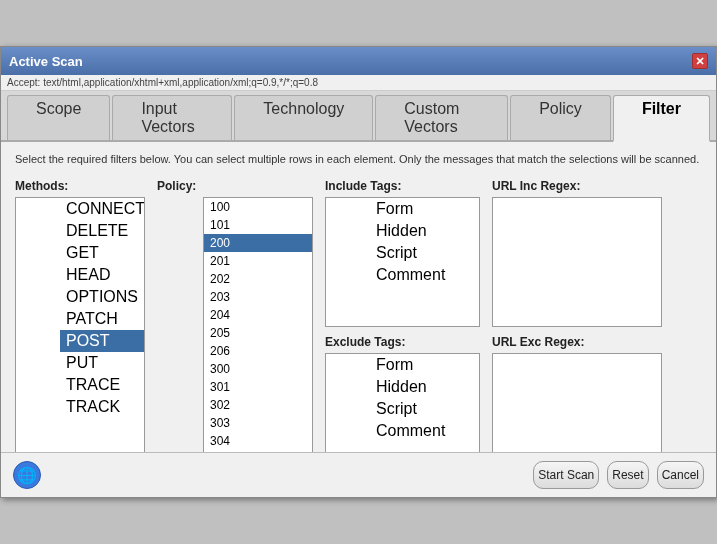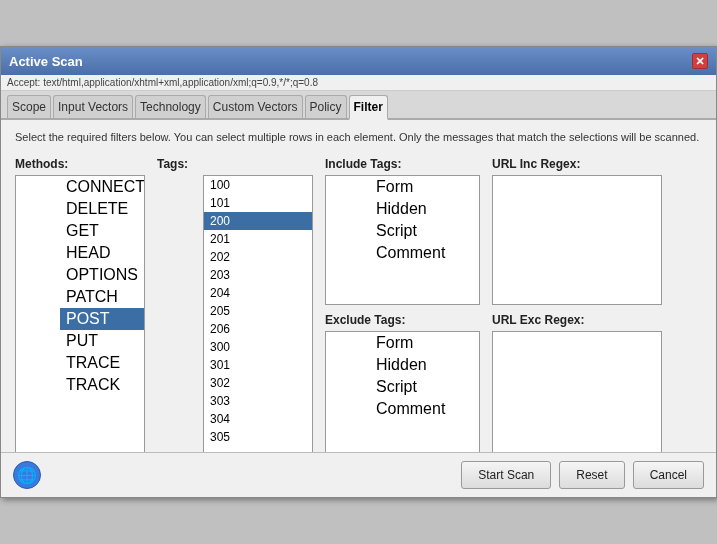--- a/index.html
+++ b/index.html
@@ -58,27 +58,27 @@
       text-overflow: ellipsis;
     }
     .tabs {
       display: flex;
       background: #d8d8d8;
       border-bottom: 2px solid #aaa;
       padding: 4px 6px 0 6px;
       gap: 2px;
     }
     .tab {
-      padding: 4px 4px;
+      padding: 4px 28px;
       background: #d0d0d0;
       border: 1px solid #aaa;
       border-bottom: none;
       cursor: pointer;
       border-radius: 3px 3px 0 0;
-      font-size: 12px;
+      font-size: 16px;
       color: #333;
     }
     .tab.active {
       background: #f0f0f0;
       border-bottom: 2px solid #f0f0f0;
       font-weight: bold;
       color: #000;
       margin-bottom: -2px;
     }
     .content {
@@ -204,24 +204,24 @@
       justify-content: center;
       color: white;
       font-size: 16px;
       border: 1px solid #2a5ab0;
     }
     .bottom-right {
       display: flex;
       gap: 8px;
     }
     .btn-primary {
-      padding: 6px 16px;
+      padding: 6px 4px;
       background: linear-gradient(to bottom, #f5f5f5, #dcdcdc);
       border: 1px solid #999;
-      border-radius: 3px;
+      border-radius: 10px;
       cursor: pointer;
       font-size: 12px;
       color: #222;
     }
   </style>
 </head>
 <body>
 
 <div class="window">
 
@@ -260,21 +260,21 @@
           <div class="listbox-item">OPTIONS</div>
           <div class="listbox-item">PATCH</div>
           <div class="listbox-item selected">POST</div>
           <div class="listbox-item">PUT</div>
           <div class="listbox-item">TRACE</div>
           <div class="listbox-item">TRACK</div>
         </div>
       </div>
 
       <div class="filter-section">
-        <div class="filter-label">Tags:</div>
+        <div class="filter-label">Policy:</div>
         <div class="codes-scroll-container">
           <div class="listbox-item">100</div>
           <div class="listbox-item">101</div>
           <div class="listbox-item selected">200</div>
           <div class="listbox-item">201</div>
           <div class="listbox-item">202</div>
           <div class="listbox-item">203</div>
           <div class="listbox-item">204</div>
           <div class="listbox-item">205</div>
           <div class="listbox-item">206</div>

